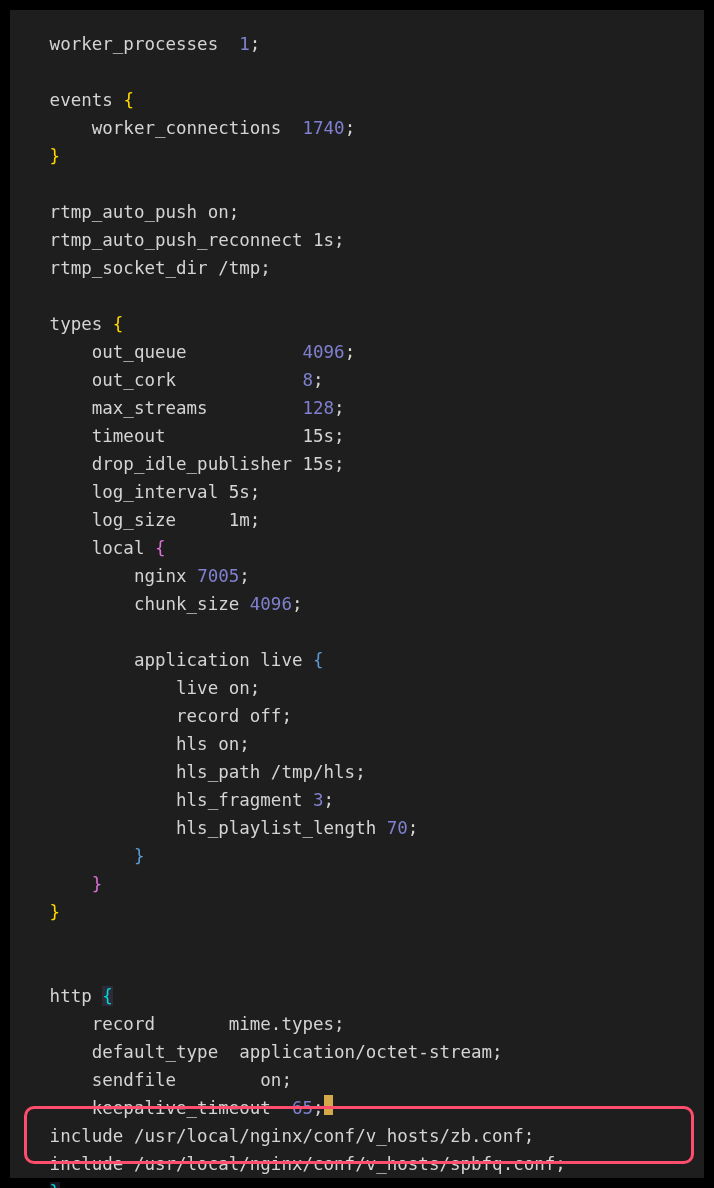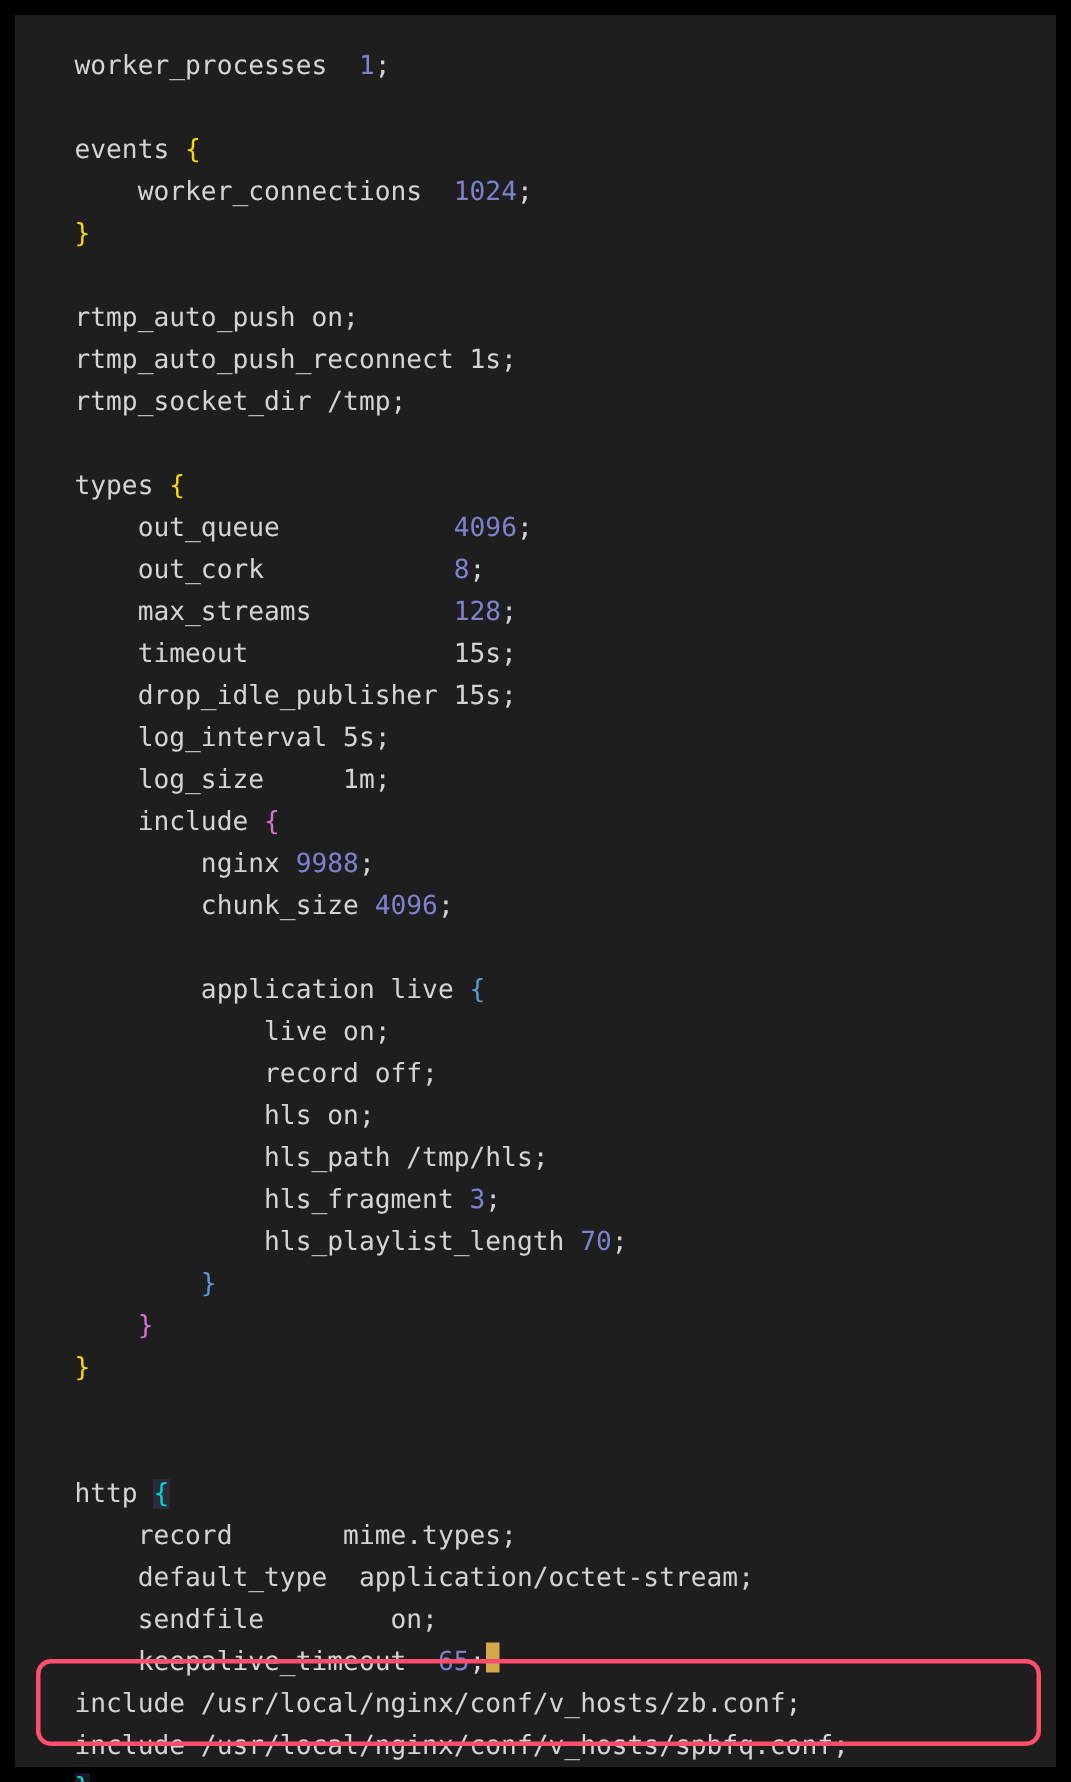--- a/index.html
+++ b/index.html
@@ -41,37 +41,37 @@
     pointer-events: none;
   }
 </style>
 </head>
 <body>
 
 <div class="editor">
 <pre><span>   <span>worker_processes  </span><span class="num">1</span><span>;</span></span>
 
 <span>   <span>events </span><span class="brace-y">{</span></span>
-<span>   <span>    worker_connections  </span><span class="num">1024</span><span>;</span></span>
+<span>   <span>    worker_connections  </span><span class="num">1740</span><span>;</span></span>
 <span>   <span class="brace-y">}</span></span>
 
 <span>   <span>rtmp_auto_push on;</span></span>
 <span>   <span>rtmp_auto_push_reconnect 1s;</span></span>
 <span>   <span>rtmp_socket_dir /tmp;</span></span>
 
 <span>   <span>types </span><span class="brace-y">{</span></span>
 <span>   <span>    out_queue           </span><span class="num">4096</span><span>;</span></span>
 <span>   <span>    out_cork            </span><span class="num">8</span><span>;</span></span>
 <span>   <span>    max_streams         </span><span class="num">128</span><span>;</span></span>
 <span>   <span>    timeout             15s;</span></span>
 <span>   <span>    drop_idle_publisher 15s;</span></span>
 <span>   <span>    log_interval 5s;</span></span>
 <span>   <span>    log_size     1m;</span></span>
-<span>   <span>    include </span><span class="brace-m">{</span></span>
-<span>   <span>        nginx </span><span class="num">9988</span><span>;</span></span>
+<span>   <span>    local </span><span class="brace-m">{</span></span>
+<span>   <span>        nginx </span><span class="num">7005</span><span>;</span></span>
 <span>   <span>        chunk_size </span><span class="num">4096</span><span>;</span></span>
 
 <span>   <span>        application live </span><span class="brace-b">{</span></span>
 <span>   <span>            live on;</span></span>
 <span>   <span>            record off;</span></span>
 <span>   <span>            hls on;</span></span>
 <span>   <span>            hls_path /tmp/hls;</span></span>
 <span>   <span>            hls_fragment </span><span class="num">3</span><span>;</span></span>
 <span>   <span>            hls_playlist_length </span><span class="num">70</span><span>;</span></span>
 <span>           <span class="brace-b">}</span></span>

